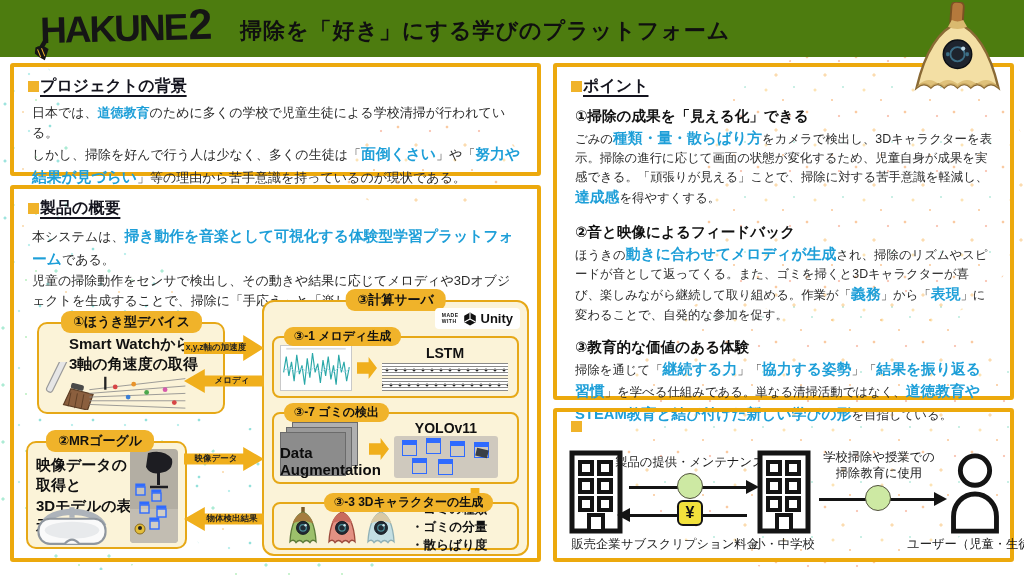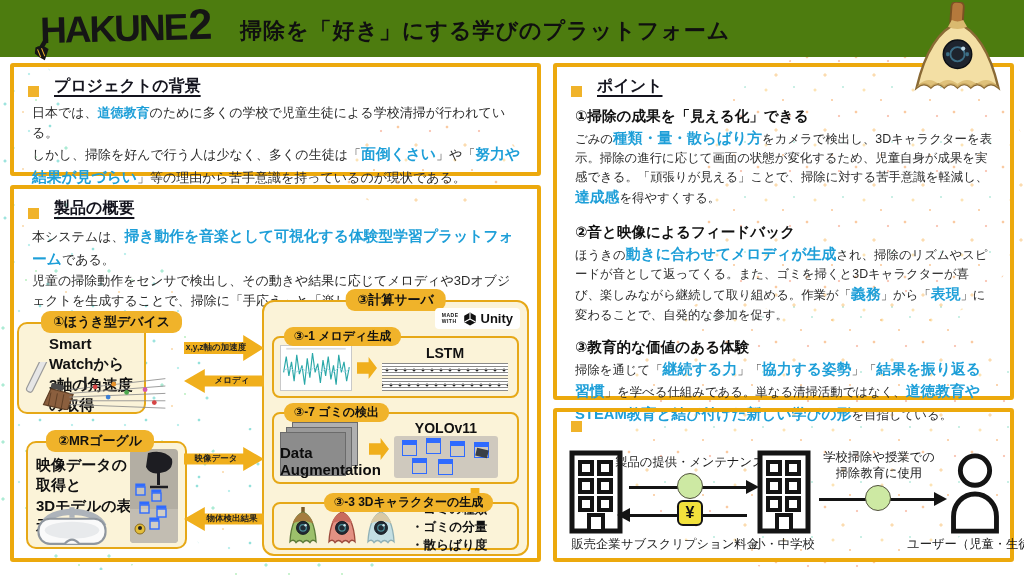--- a/index.html
+++ b/index.html
@@ -40,21 +40,21 @@
   
   .mascot { position:absolute; left:900px; top:2px; z-index:5; }
 
   
   .panel { position:absolute; border:4px solid #ECA90D; border-radius:3px; background:transparent; z-index:1; }
   #bg-panel { left:10px; top:63px; width:531px; height:113px; }
   #ov-panel { left:10px; top:185px; width:531px; height:377px; }
   #points-panel { left:553px; top:63px; width:461px; height:337px; }
   #biz-panel { left:553px; top:408px; width:461px; height:154px; }
 
-  .phead { display:flex; align-items:flex-end; gap:15px; padding:9px 0 2px 14px; }
+  .phead { display:flex; align-items:center; gap:1px; padding:9px 0 2px 14px; }
   .sq { width:11px; height:11px; background:#F0B32A; flex:none; }
   .phead h2 { font-size:16px; font-weight:bold; color:#14141e;
               text-decoration:underline; text-underline-offset:4px; text-decoration-thickness:2px; }
 
   .ptext { padding:4px 16px 0 18px; font-size:13px; line-height:1.55; color:#2b2b2b; }
   .s-blue  { color:#1E9FD8; font-weight:bold; }
   .s-blue2 { color:#1E9FD8; font-weight:bold; font-size:14.8px; }
 
   
   .pt-item { padding:8px 16px 0 18px; }
@@ -165,21 +165,21 @@
     <p class="ptext"><span>日本では、</span><span class="s-blue">道徳教育</span><span>のために多くの学校で児童生徒による学校清掃が行われている。</span><br><span>しかし、掃除を好んで行う人は少なく、多くの生徒は「</span><span class="s-blue2">面倒くさい</span><span>」や「</span><span class="s-blue2">努力や結果が見づらい</span><span>」等の理由から苦手意識を持っているのが現状である。</span></p>
   </section>
 
   <section class="panel" id="ov-panel">
     <div class="phead">
       <span class="sq"></span>
       <h2>製品の概要</h2>
     </div>
     <p class="ptext"><span>本システムは、</span><span class="s-blue2">掃き動作を音楽として可視化する体験型学習プラットフォーム</span><span>である。</span><br><span>児童の掃除動作をセンサで検出し、その動きや結果に応じてメロディや3Dオブジェクトを生成することで、掃除に「手応え」と「楽しさ」を与える。</span></p>
 
-    <div class="dbox" style="left:3px; top:133px; width:129px; height:92px;">
+    <div class="dbox" style="left:23px; top:133px; width:188px; height:92px;">
       <span class="tab" style="left:22px;">①ほうき型デバイス</span>
       <div class="dtext" style="padding:10px 4px 0 30px;">Smart Watchから
 3軸の角速度の取得</div>
       <svg width="150" height="48" viewBox="0 0 150 52" style="position:absolute; left:4px; bottom:2px;">
         <rect x="12" y="-6" width="7" height="42" rx="3" fill="#E6E6E6" stroke="#9a9a9a" stroke-width="1.3" transform="rotate(26 16 0)"></rect>
         <rect x="24" y="24" width="14" height="6" rx="2" fill="#4a4a4a" transform="rotate(14 31 27)"></rect>
         <path d="M24,29 L48,35 L42,52 L16,46 Z" fill="#8B5F3E" stroke="#5c3d24" stroke-width="1.3"></path>
         <path d="M24,33 L21,48 M31,34 L28,50 M38,35 L35,51" stroke="#5c3d24" stroke-width="1"></path>
         <path d="M44,30 L148,18 M44,34 L148,26 M44,38 L148,34 M44,42 L148,42 M44,46 L148,50" stroke="#8a8a8a" stroke-width="0.9"></path>
         <rect x="60" y="16" width="2.5" height="14" fill="#222"></rect>

